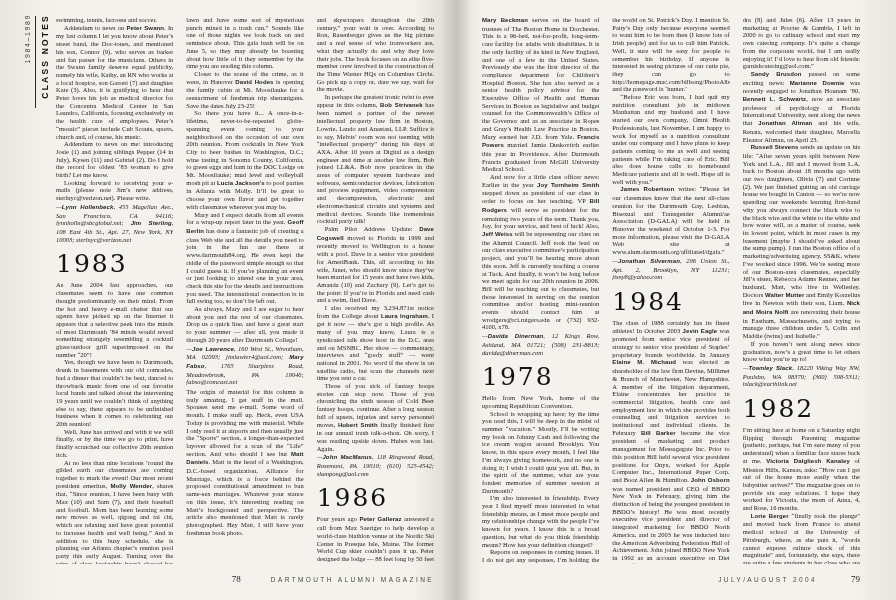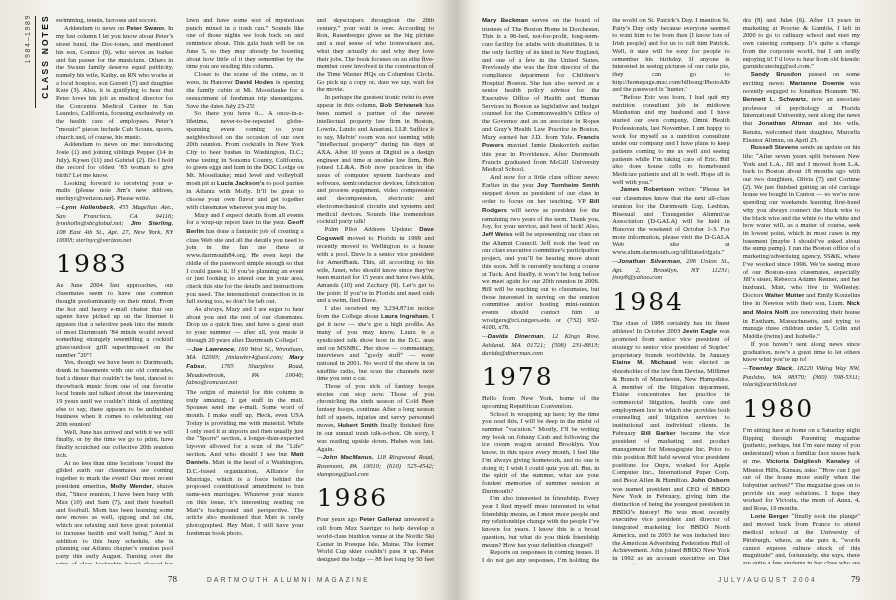--- a/index.html
+++ b/index.html
@@ -24,21 +24,21 @@
   .year{font-family:"DejaVu Serif",serif;font-size:25px;line-height:1;letter-spacing:2px;
         margin:8px 0 5px;color:#14130f;font-weight:400;}
   .para{margin:0;text-indent:8px;}
   .para.noindent{text-indent:0;}
   .sig{margin:1px 0 2px;font-style:italic;text-indent:0;}
   .col b{font-family:"Liberation Sans",sans-serif;font-size:6px;letter-spacing:.1px;}
   .sig b{font-style:italic;}
   
   .footer{position:absolute;bottom:16px;display:flex;align-items:baseline;
     font-family:"Liberation Sans",sans-serif;font-size:6.5px;letter-spacing:2.4px;color:#4a4a44;}
-  .footer-left{left:56px;width:378px;justify-content:center;margin-left:24px;}
+  .footer-left{left:56px;width:378px;justify-content:flex-end;}
   .footer-right{left:482px;width:378px;justify-content:flex-end;}
   .folio{font-family:"Liberation Serif",serif;font-size:9px;letter-spacing:0;color:#1c1b18;}
   .footer-left .folio{margin-right:30px;}
   .footer-right .folio{margin-left:34px;}
 </style>
 </head>
 <body>
 
 <div class="spread">
 
@@ -102,21 +102,21 @@
         <p class="sig">—<b>Jonathan Silverman</b>, 296 Union St., Apt. 2, Brooklyn, NY 11231; jtsny8@yahoo.com</p>
         <div class="year">1984</div>
         <p class="para noindent">The class of 1988 certainly has its finest athletes! In October 2003 <b>Jevin Eagle</b> was promoted from senior vice president of strategy to senior vice president of Staples’ proprietary brands worldwide. In January <b>Elaine M. Michaud</b> was elected as shareholder of the law firm Devine, Millimet &amp; Branch of Manchester, New Hampshire. A member of the litigation department, Elaine concentrates her practice in commercial litigation, health care and employment law in which she provides both counseling and litigation services to institutional and individual clients. In February <b>Bill Barker</b> became the vice president of marketing and product management for Messagegate Inc. Prior to this position Bill held several vice president positions for Onyx, worked for Apple Computer Inc., International Paper Corp. and Booz Allen &amp; Hamilton. <b>John Osborn</b> was named president and CEO of BBDO New York in February, giving him the distinction of being the youngest president in BBDO’s history! He was most recently executive vice president and director of integrated marketing for BBDO North America, and in 2003 he was inducted into the American Advertising Federation Hall of Achievement. John joined BBDO New York in 1992 as an account executive on Diet Pepsi; for the last year he has been the worldwide account director on FedEx.</p>
       </div>
       <div class="col">
         <p class="para noindent">dra (8) and Jules (6). After 13 years in marketing at Procter &amp; Gamble, I left in 2000 to go to culinary school and start my own catering company. It’s quite a change from the corporate world, but I am really enjoying it! I’d love to hear from old friends: garnishcatering@aol.com.”</p>
         <p class="para"><b>Sandy Brusdon</b> passed on some exciting news: <b>Marianne Downie</b> was recently engaged to Jonathan Hounam ’80. <b>Bennett L. Schwartz</b>, now an associate professor of psychology at Florida International University, sent along the news that <b>Jonathan Altman</b> and his wife, Renata, welcomed their daughter, Marcella Eleanor Altman, on April 23.</p>
         <p class="para"><b>Russell Stevens</b> sends an update on his life: “After seven years split between New York and L.A., Jill and I moved from L.A. back to Boston about 18 months ago with our two daughters, Olivia (7) and Corinne (2). We just finished gutting an old carriage house we bought in Canton — so we’re now spending our weekends learning first-hand why you always connect the black wire to the black wire and the white to the white and how water will, as a matter of course, seek its lowest point, which in most cases is my basement (maybe I should’ve asked about the sump pump). I run the Boston office of a marketing/advertising agency, SS&amp;K, where I’ve worked since 1996. We’re seeing more of our Boston-area classmates, especially Jill’s sister, Rebecca Adams Renner, and her husband, Matt, who live in Wellesley. Doctors <b>Walter Mutter</b> and Emily Korzelius live in Newton with their son, Liam. <b>Nick and Moira Nolfi</b> are renovating their house in Eastham, Massachusetts, and trying to manage three children under 5, Colin and Maddie (twins) and Isabelle.”</p>
         <p class="para">If you haven’t sent along news since graduation, now’s a great time to let others know what you’re up to!</p>
         <p class="sig">—<b>Townley Slack</b>, 18220 Viking Way NW, Poulsbo, WA 98370; (360) 598-5311; tslack@earthlink.net</p>
-        <div class="year">1980</div>
+        <div class="year">1982</div>
         <p class="para noindent">I’m sitting here at home on a Saturday night flipping through Parenting magazine (pathetic, perhaps, but I’m sure many of you understand) when a familiar face stares back at me. <b>Victoria Dalgliesh Kanaley</b> of Mission Hills, Kansas, asks: “How can I get out of the house more easily when the babysitter arrives?” The magazine goes on to provide six easy solutions. I hope they worked for Victoria, the mom of Anna, 4, and Rose, 16 months.</p>
         <p class="para"><b>Lorie Berger</b> “finally took the plunge” and moved back from France to attend medical school at the University of Pittsburgh, where, as she puts it, “words cannot express culture shock of this magnitude” and, fortunately, she says, there are quite a few students in her class who are “nontraditional” and almost as old as she is. Which brings me to a few observations as many of us head off to Hanover for reunion. Fifteen years? Closer to 40, actually, since we first met our freshman-year roommates. Do we feel that old? More importantly, do we look that old? I guess we’ll find out in June.</p>
       </div>
     </div>
 
   <div class="footer footer-left">
     <span class="folio">78</span>
     <span>DARTMOUTH ALUMNI MAGAZINE</span>
   </div>
 

